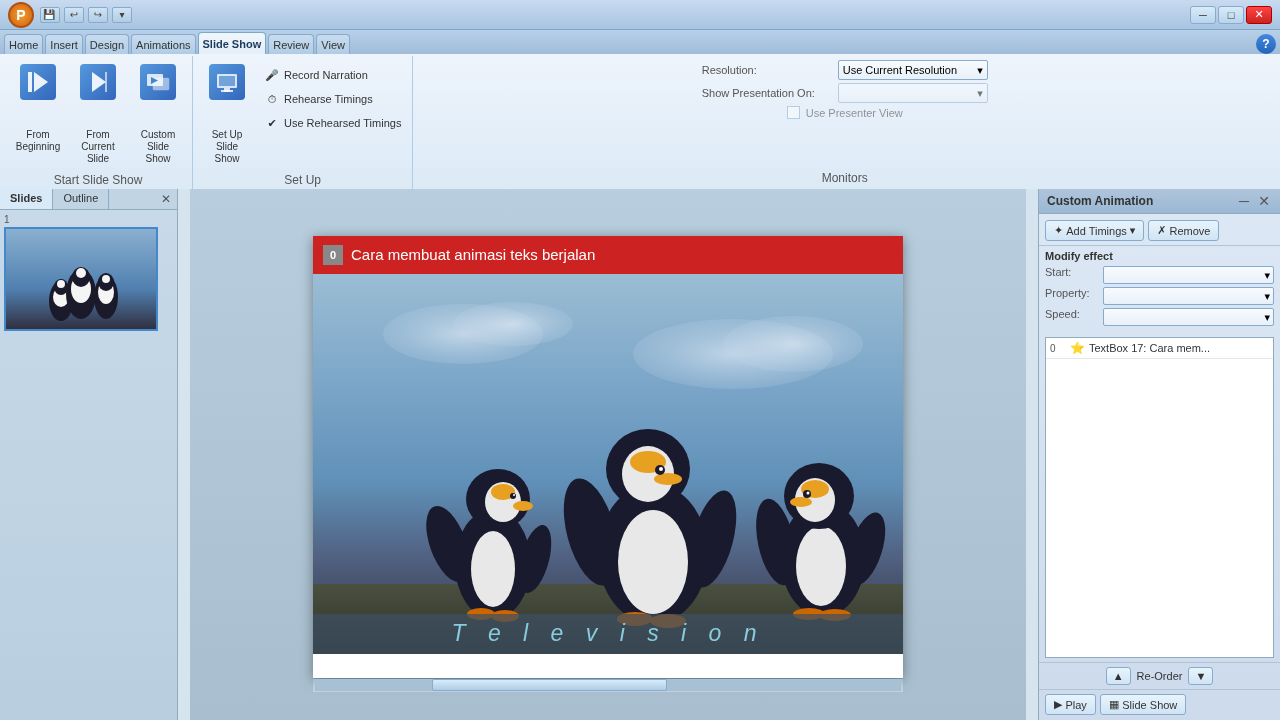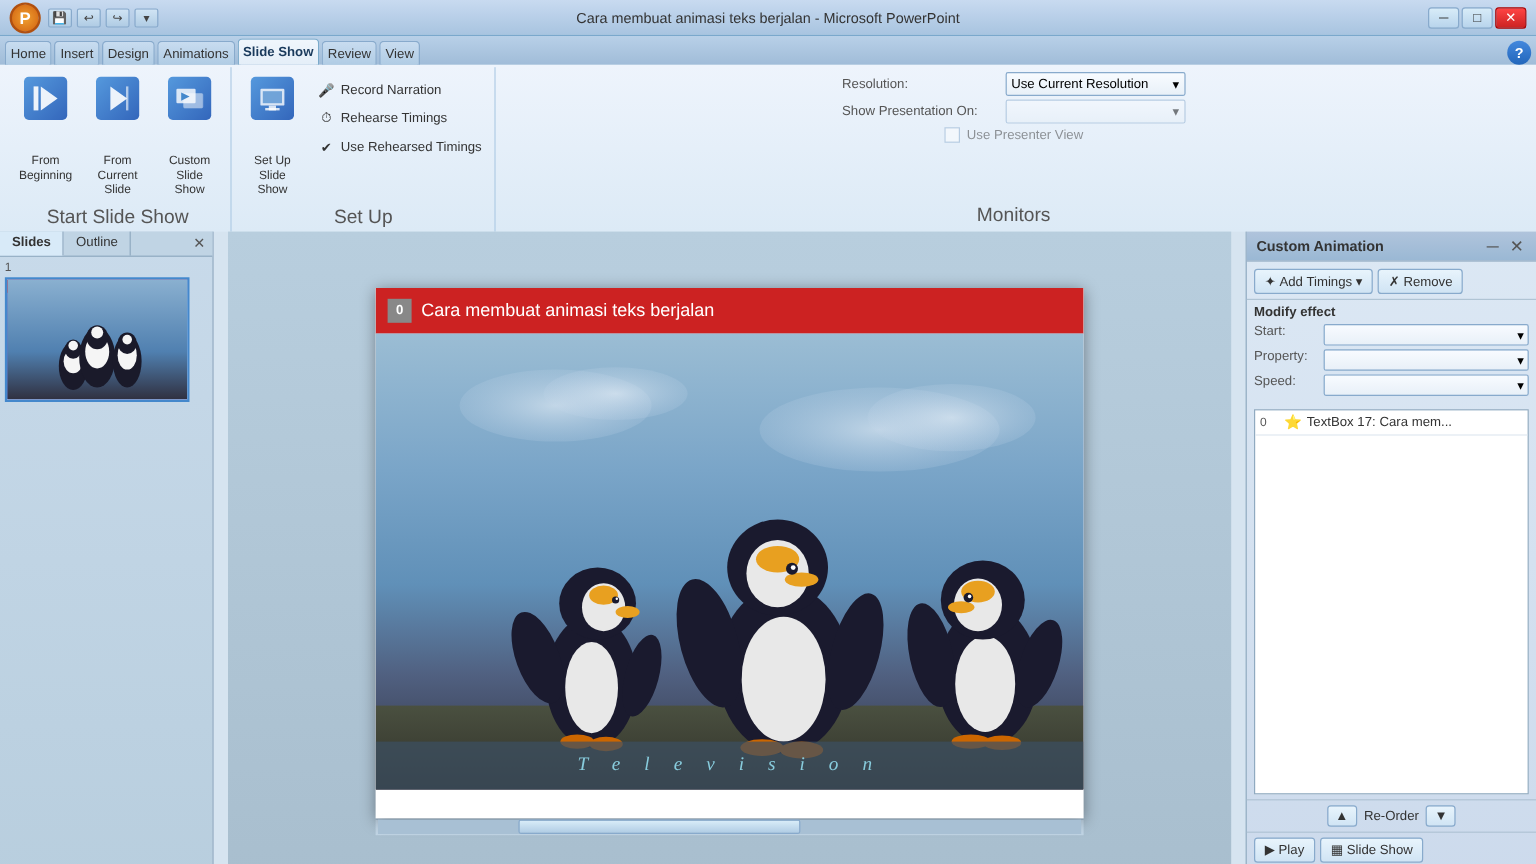--- a/index.html
+++ b/index.html
@@ -75,21 +75,21 @@
       padding: 2px 4px 0;
       min-height: 95px;
     }
     .ribbon-group {
       display: flex; flex-direction: column;
       border-right: 1px solid #b0cce4;
       padding: 2px 6px 2px;
       align-items: center;
     }
     .ribbon-group-title {
-      font-size: 16px; color: #555;
+      font-size: 12px; color: #555;
       margin-top: auto; padding-top: 2px;
       text-align: center;
     }
     .ribbon-buttons { display: flex; gap: 4px; align-items: flex-start; padding: 2px 0; flex: 1; }
     .ribbon-btn-large {
       display: flex; flex-direction: column; align-items: center;
       width: 56px; cursor: pointer;
       padding: 3px 2px;
       border-radius: 3px;
       border: 1px solid transparent;
@@ -303,21 +303,20 @@
     <div class="office-logo">
       <span>P</span>
     </div>
     <div class="titlebar-icons">
       <div class="titlebar-icon">💾</div>
       <div class="titlebar-icon">↩</div>
       <div class="titlebar-icon">↪</div>
       <div class="titlebar-icon">▾</div>
     </div>
   </div>
-  <span id="title-text">Cara membuat animasi teks berjalan - Microsoft PowerPoint</span>
   <div class="window-controls">
     <div class="win-btn">─</div>
     <div class="win-btn">□</div>
     <div class="win-btn close">✕</div>
   </div>
 </div>
 
 <div id="tab-bar">
   <div class="tab">Home</div>
   <div class="tab">Insert</div>
@@ -559,21 +558,21 @@
             <circle cx="495" cy="219" r="1.5" fill="white"></circle>
 
             <ellipse cx="463" cy="268" rx="18" ry="44" fill="#1a1a2e" transform="rotate(-12, 463, 268)"></ellipse>
             <ellipse cx="553" cy="275" rx="16" ry="38" fill="#1a1a2e" transform="rotate(18, 553, 275)"></ellipse>
 
             <ellipse cx="496" cy="340" rx="16" ry="6" fill="#cc6600"></ellipse>
             <ellipse cx="522" cy="341" rx="16" ry="6" fill="#cc6600"></ellipse>
           </svg>
 
           <div style="position:absolute; bottom:0; left:0; right:0; height:40px; background: rgba(60,80,100,0.7); display:flex; align-items:center; justify-content:center;">
-            <span style="color:#88ccdd; font-size:16px; letter-spacing:8px; font-style:italic;font-family:Liberation Serif, serif;">T e l e v i s i o n</span>
+            <span style="color:#88ccdd; font-size:23px; letter-spacing:8px; font-style:italic;">T e l e v i s i o n</span>
           </div>
         </div>
       </div>
 
       <div id="hscroll" style="width:590px;">
         <div class="scroll-track">
           <div class="scroll-thumb"></div>
         </div>
       </div>
     </div>

